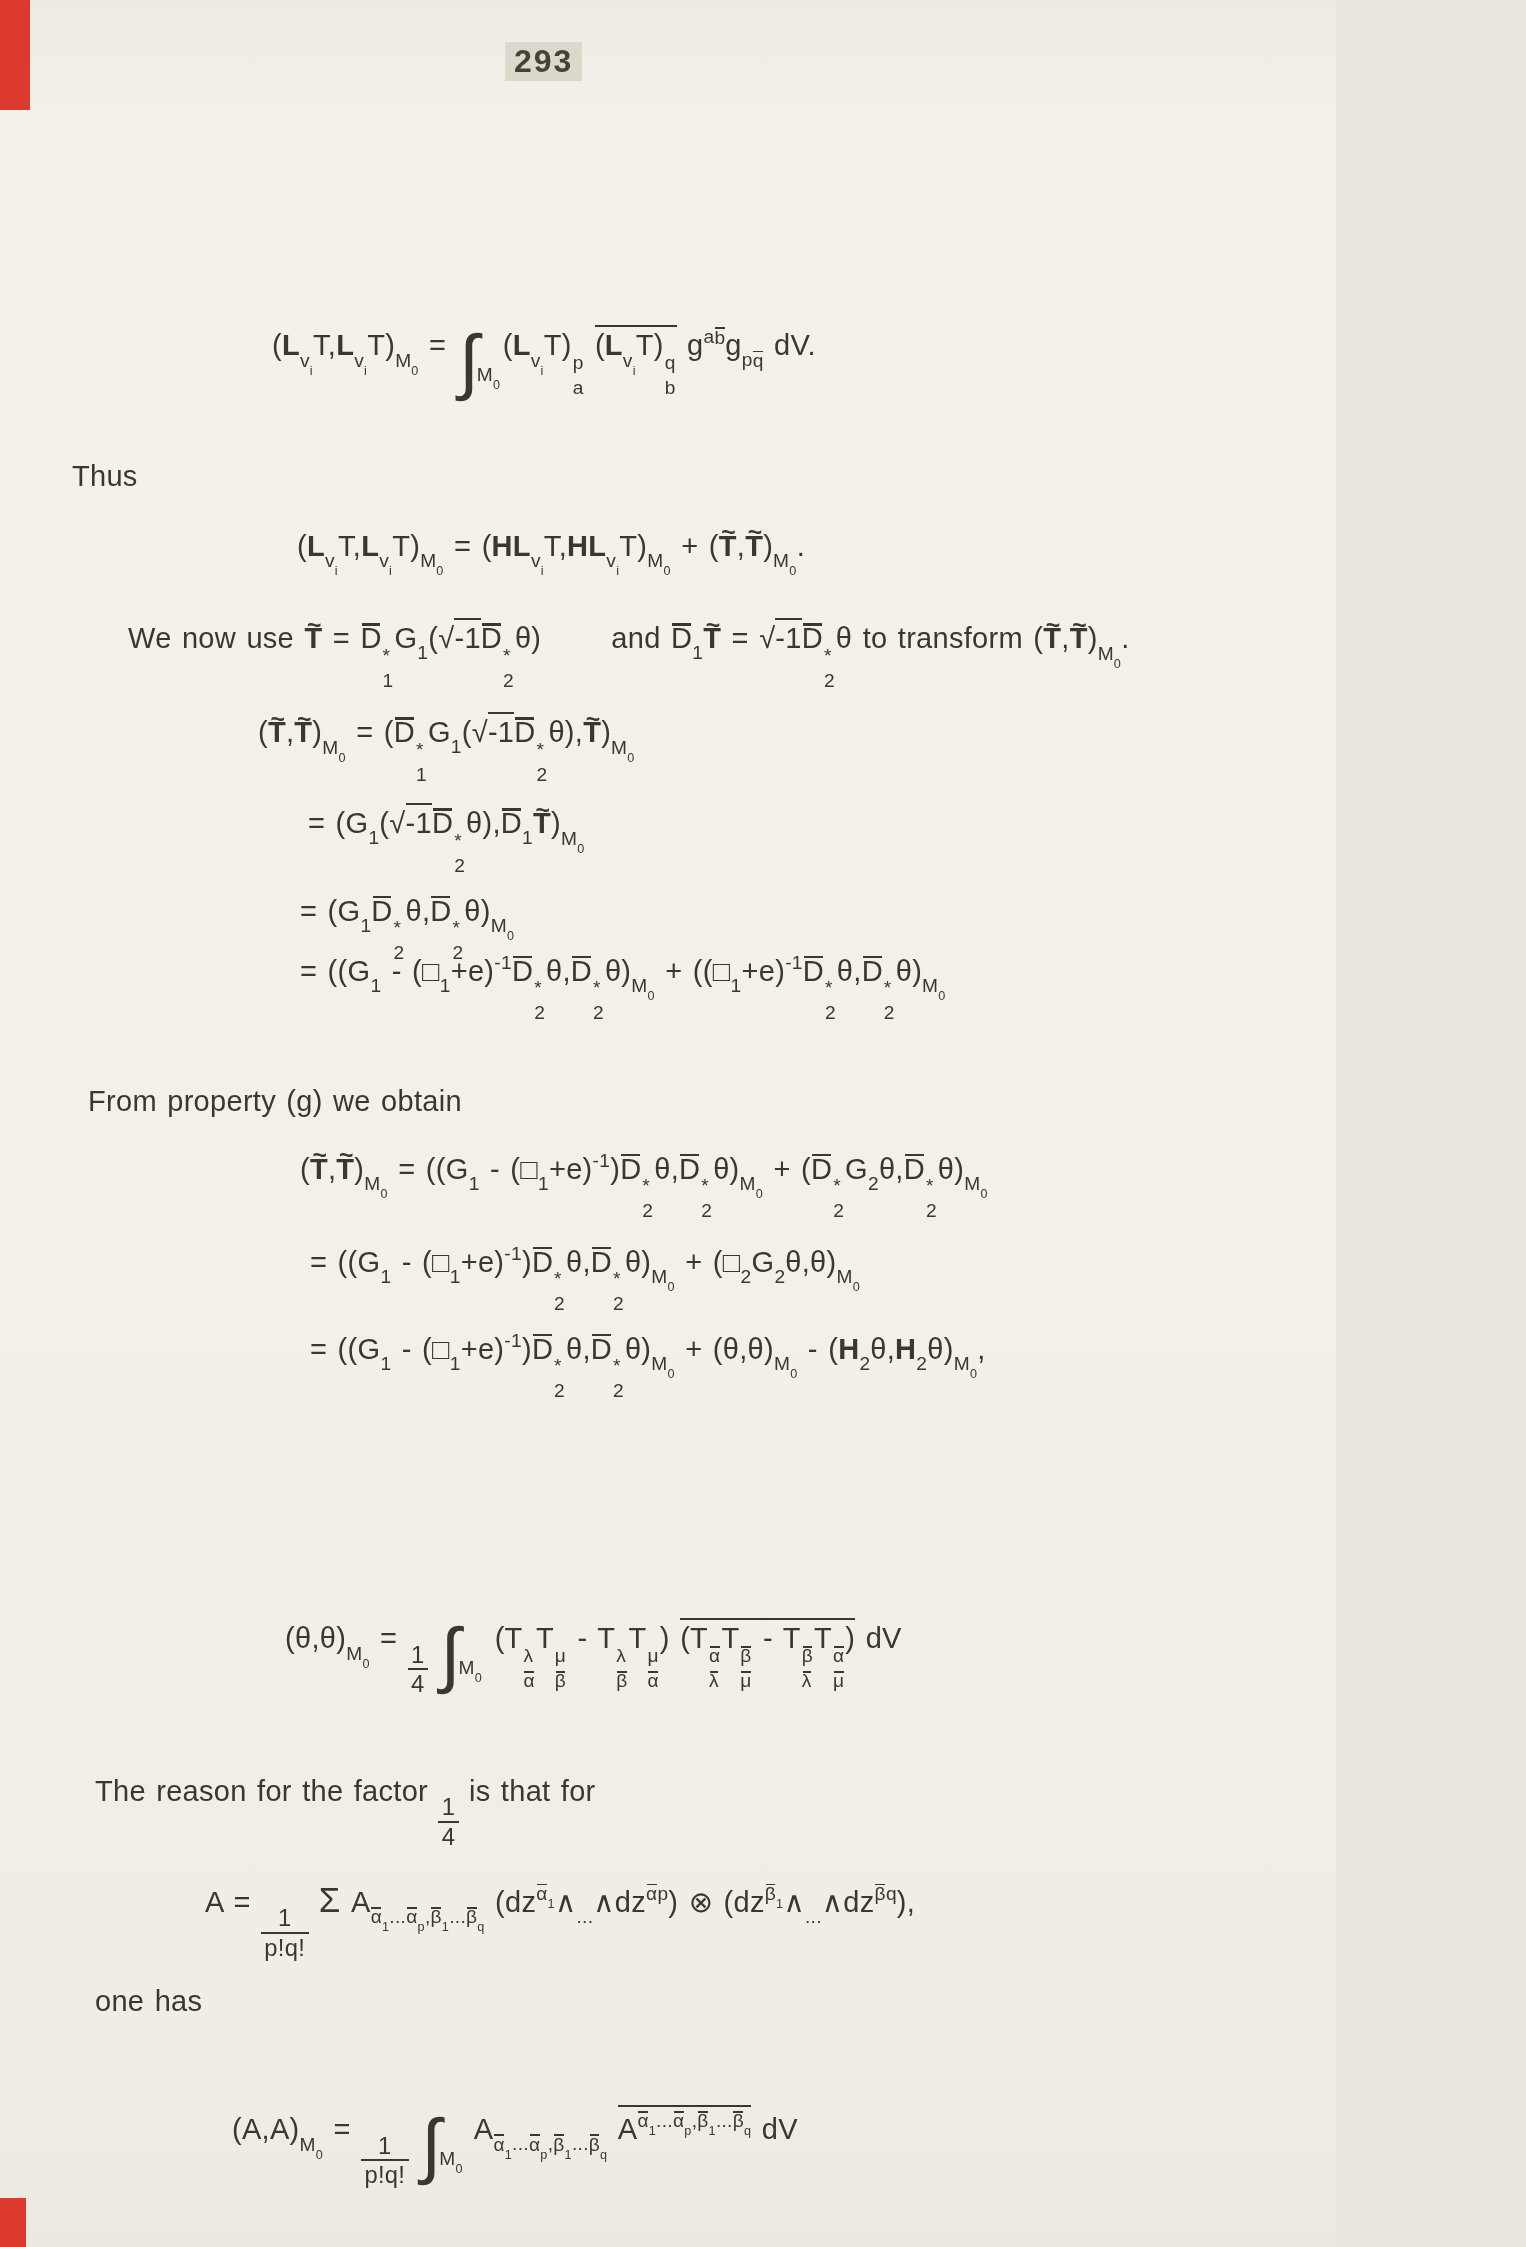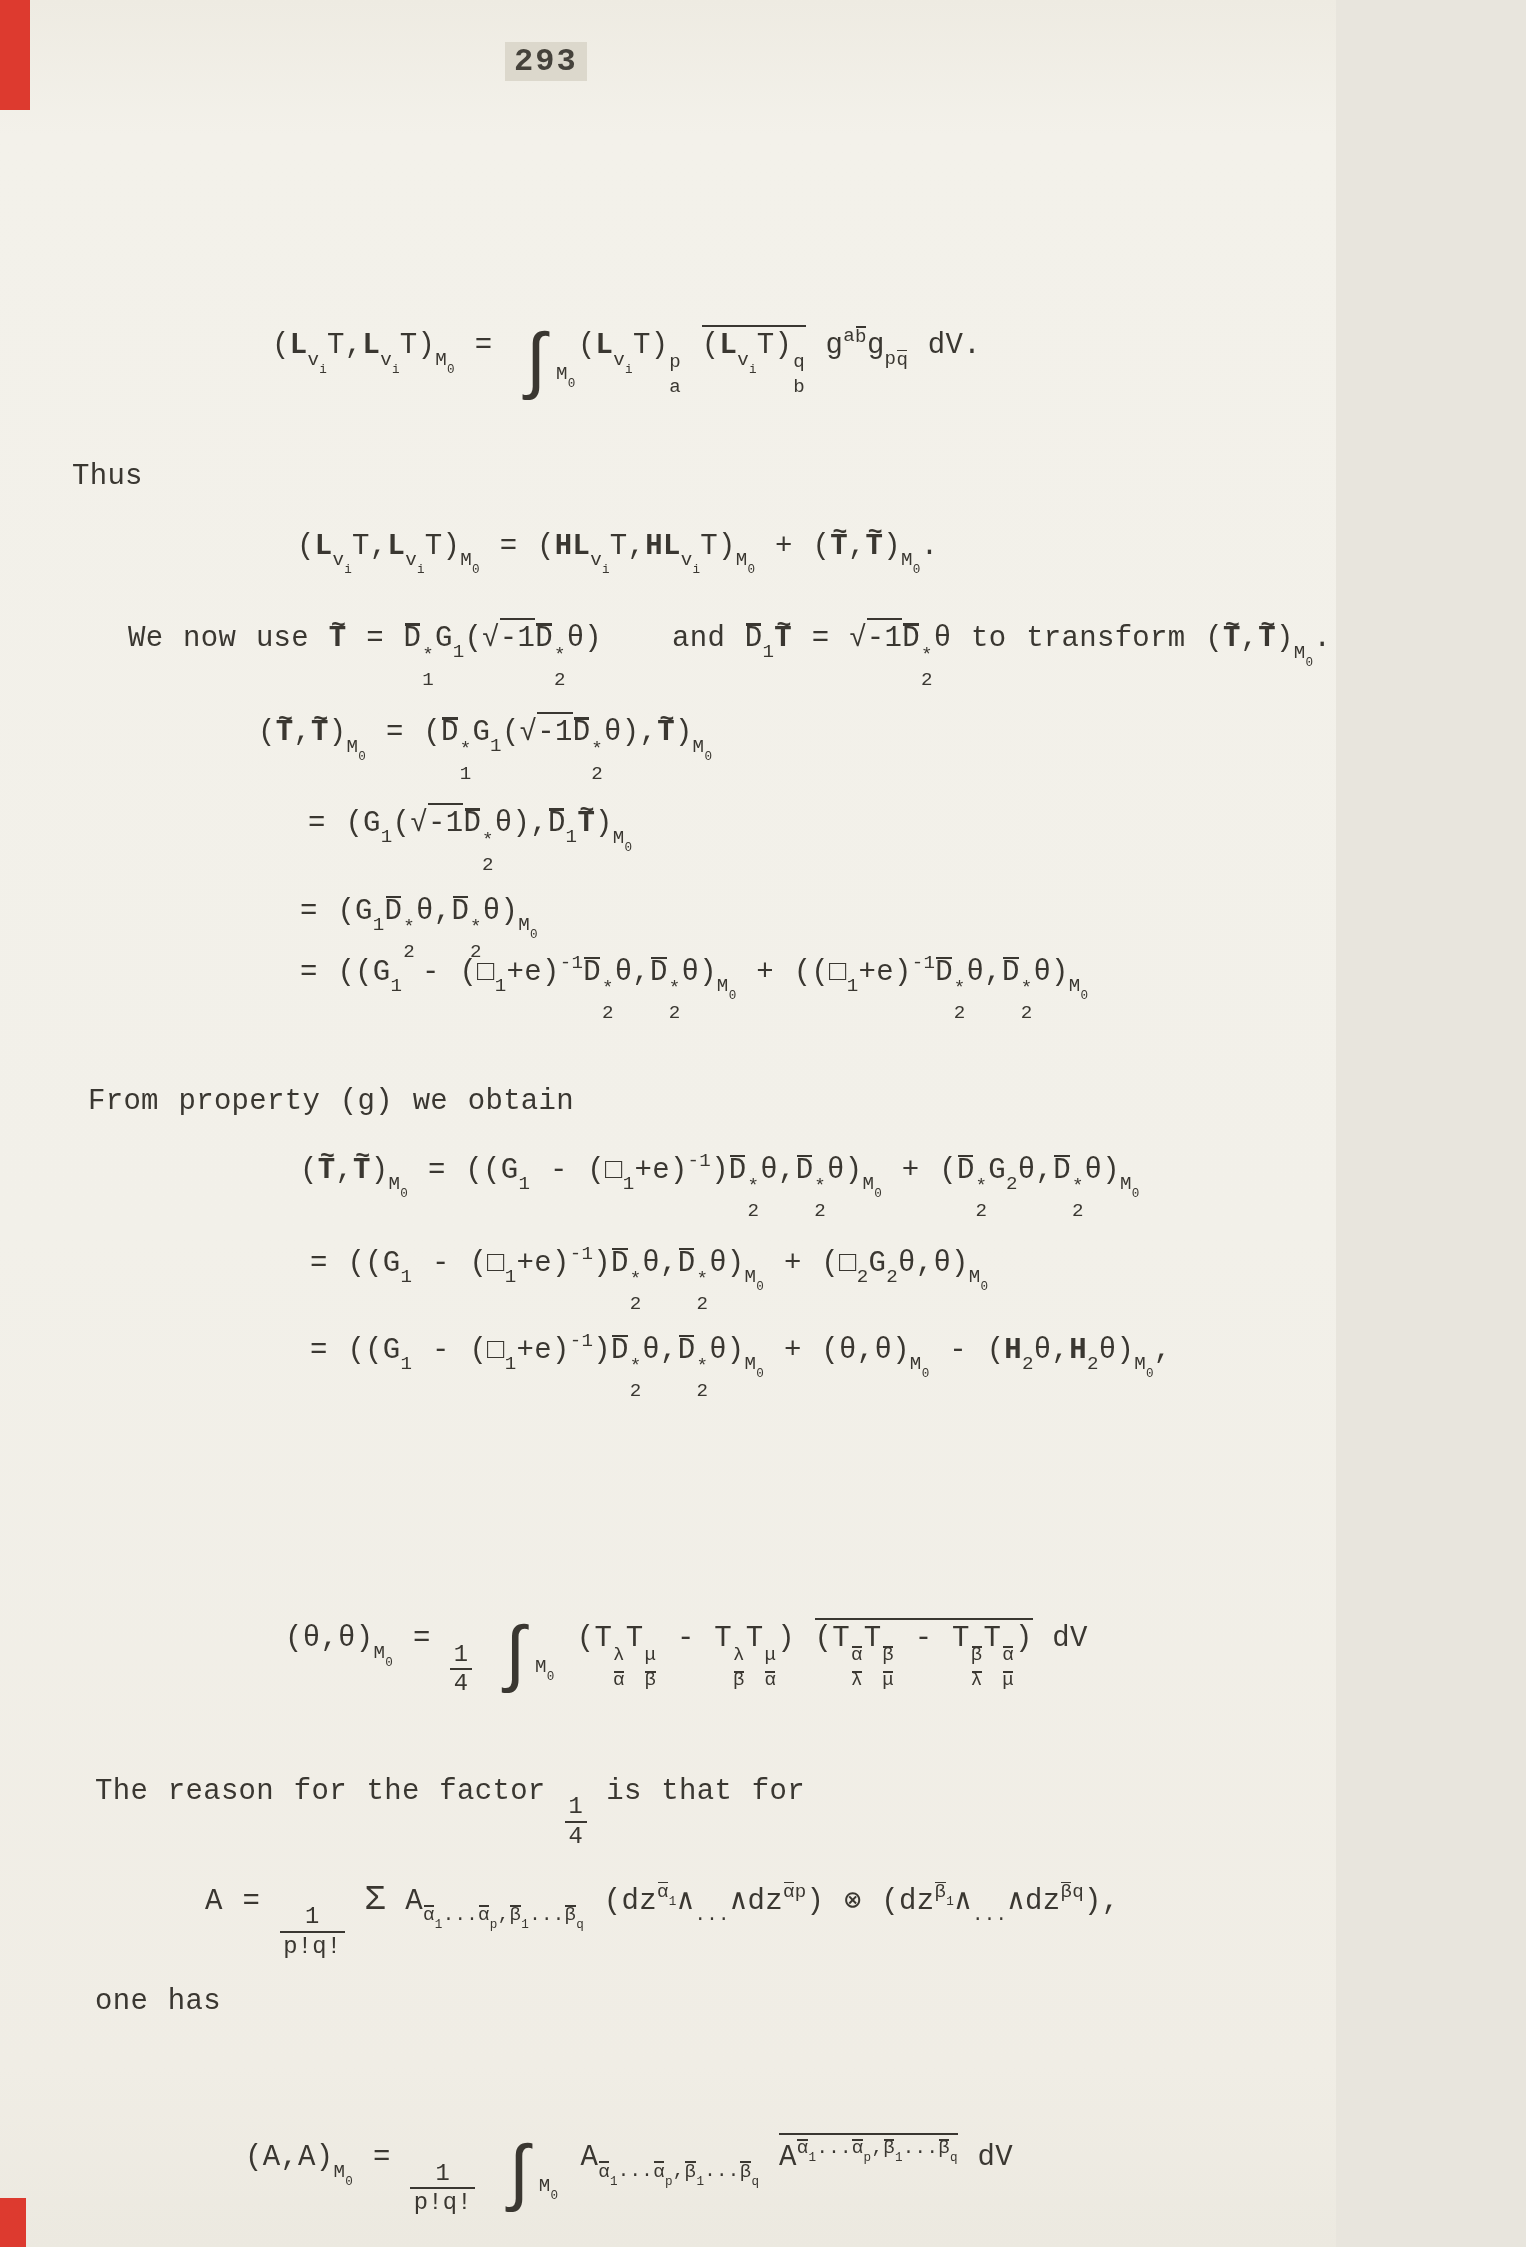--- a/index.html
+++ b/index.html
@@ -4,21 +4,21 @@
 <style>
   html,body{margin:0;padding:0;background:#e8e5dd;}
   .page{
     position:relative;
     width:1336px;height:2247px;
     background:var(--paper,#f2f0e9);
     background-image:
       linear-gradient(180deg, #eeebe2 0%, #f3f1ea 6%, #f2f0e9 55%, #f0ede5 92%, #ece9e0 100%),
       radial-gradient(ellipse 900px 260px at 30% 10%, rgba(214,209,195,.18), transparent 70%);
     overflow:hidden;
-    font-family:Liberation Mono, monospace;
+    font-family:Liberation Sans, sans-serif;
     color:var(--ink,#3a3731);
   }
   .line{
     position:absolute;
     white-space:nowrap;
     font-size:29px;
     letter-spacing:.3px;
     word-spacing:2px;
     line-height:1.15;
   }
@@ -200,18 +200,18 @@
           <span class="den">4</span>
         </span></span><span class="tok"><span class="m"> is that for</span></span></div>
 
   <div class="line" style="left:205px;top:1880px;"><span class="tok"><span class="m">A = </span></span><span class="tok"><span class="frac">
           <span class="num">1</span>
           <span class="den">p!q!</span>
         </span></span><span class="tok"><span class="m"> </span></span><span class="tok sum"><span class="m">Σ</span></span><span class="tok"><span class="m"> A</span><span class="sub"><span class="tok"><span class="m bar">α</span><span class="sub">1</span></span><span class="tok"><span class="m">...</span></span><span class="tok"><span class="m bar">α</span><span class="sub">p</span></span><span class="tok"><span class="m">,</span></span><span class="tok"><span class="m bar">β</span><span class="sub">1</span></span><span class="tok"><span class="m">...</span></span><span class="tok"><span class="m bar">β</span><span class="sub">q</span></span></span></span><span class="tok"><span class="m"> (dz</span><span class="sup"><span class="tok"><span class="m bar">α</span><span class="sub">1</span></span></span></span><span class="tok"><span class="m">∧</span><span class="sub">...</span></span><span class="tok"><span class="m">∧dz</span><span class="sup"><span class="tok"><span class="m bar">α</span></span><span class="tok"><span class="m">p</span></span></span></span><span class="tok"><span class="m">) ⊗ (dz</span><span class="sup"><span class="tok"><span class="m bar">β</span><span class="sub">1</span></span></span></span><span class="tok"><span class="m">∧</span><span class="sub">...</span></span><span class="tok"><span class="m">∧dz</span><span class="sup"><span class="tok"><span class="m bar">β</span></span><span class="tok"><span class="m">q</span></span></span></span><span class="tok"><span class="m">),</span></span></div>
 
   <div class="line" style="left:95px;top:1985px;">one has</div>
 
-  <div class="line" style="left:245px;top:2105px;margin-top:28px;"><span class="tok"><span class="m">(A,A)</span><span class="sub"><span class="tok"><span class="m">M</span><span class="sub">0</span></span></span></span><span class="tok"><span class="m"> = </span></span><span class="tok"><span class="frac">
+  <div class="line" style="left:232px;top:2105px;"><span class="tok"><span class="m">(A,A)</span><span class="sub"><span class="tok"><span class="m">M</span><span class="sub">0</span></span></span></span><span class="tok"><span class="m"> = </span></span><span class="tok"><span class="frac">
           <span class="num">1</span>
           <span class="den">p!q!</span>
         </span></span><span class="tok"><span class="m"> </span></span><span class="tok int"><span class="m">∫</span><span class="sub"><span class="tok"><span class="m">M</span><span class="sub">0</span></span></span></span><span class="tok"><span class="m"> A</span><span class="sub"><span class="tok"><span class="m bar">α</span><span class="sub">1</span></span><span class="tok"><span class="m">...</span></span><span class="tok"><span class="m bar">α</span><span class="sub">p</span></span><span class="tok"><span class="m">,</span></span><span class="tok"><span class="m bar">β</span><span class="sub">1</span></span><span class="tok"><span class="m">...</span></span><span class="tok"><span class="m bar">β</span><span class="sub">q</span></span></span></span><span class="tok"><span class="m"> </span></span><span class="tok"><span class="over"><span class="tok"><span class="m">A</span><span class="sup"><span class="tok"><span class="m bar">α</span><span class="sub">1</span></span><span class="tok"><span class="m">...</span></span><span class="tok"><span class="m bar">α</span><span class="sub">p</span></span><span class="tok"><span class="m">,</span></span><span class="tok"><span class="m bar">β</span><span class="sub">1</span></span><span class="tok"><span class="m">...</span></span><span class="tok"><span class="m bar">β</span><span class="sub">q</span></span></span></span></span></span><span class="tok"><span class="m"> dV</span></span></div>
 
 </div>
 
 </body></html>

